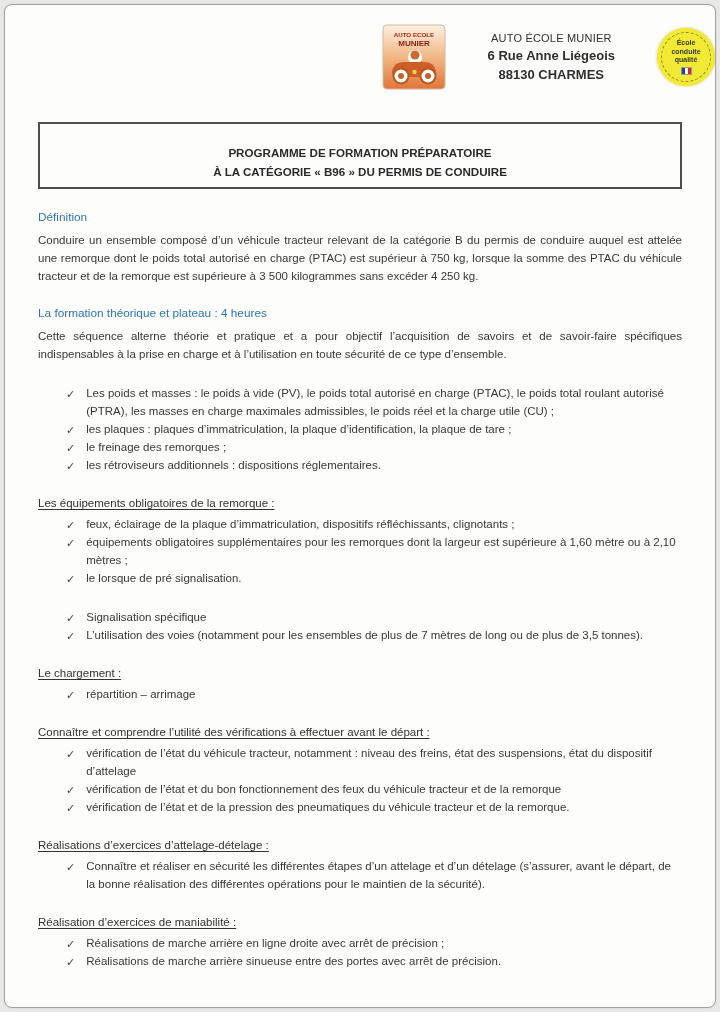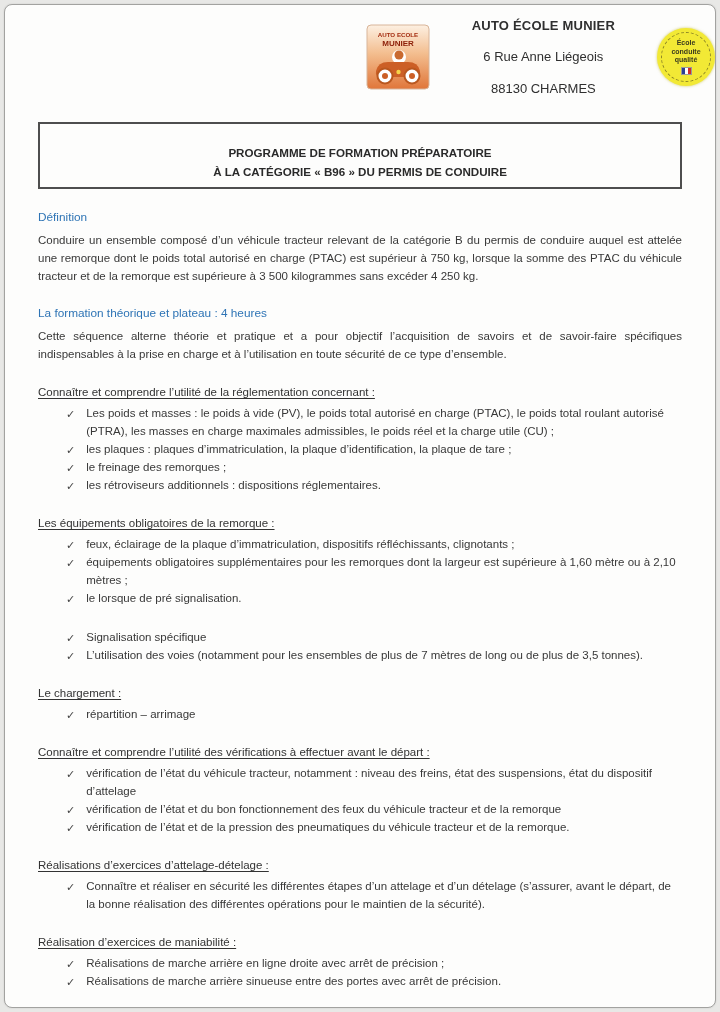--- a/index.html
+++ b/index.html
@@ -17,22 +17,22 @@
   }
   .content{padding:0 33px;color:#383838;}
 
   
   .hdr{
     display:flex;align-items:center;justify-content:flex-end;
     gap:42px;padding-top:16px;height:72px;
   }
   .logo{width:64px;height:66px;flex:0 0 auto;}
   .hdr-text{text-align:center;line-height:1.32;color:#2f2f2f;}
-  .hdr-name{font-weight:bold;font-size:13px;letter-spacing:.2px;}
-  .hdr-addr{font-size:13px;margin-top:14px;}
+  .hdr-name{font-weight:normal;font-size:11px;letter-spacing:.2px;}
+  .hdr-addr{font-size:13px;margin-top:2px;font-weight:bold;}
   .badge{
     width:58px;height:58px;border-radius:50%;flex:0 0 auto;
     background:#f2e935;position:relative;
     display:flex;flex-direction:column;align-items:center;justify-content:center;
     box-shadow:0 0 3px rgba(180,170,0,.6);
   }
   .badge::before{
     content:"";position:absolute;inset:4px;border-radius:50%;
     border:1px dashed #8a8426;
   }
@@ -112,21 +112,20 @@
       <div>PROGRAMME DE FORMATION PRÉPARATOIRE</div>
       <div>À LA CATÉGORIE « B96 » DU PERMIS DE CONDUIRE</div>
     </div>
 
     <main>
         <div class="h-blue">Définition</div>
         <p class="body">Conduire un ensemble composé d’un véhicule tracteur relevant de la catégorie B du permis de conduire auquel est attelée une remorque dont le poids total autorisé en charge (PTAC) est supérieur à 750 kg, lorsque la somme des PTAC du véhicule tracteur et de la remorque est supérieure à 3 500 kilogrammes sans excéder 4 250 kg.</p>
         <div class="h-blue">La formation théorique et plateau : 4 heures</div>
         <p class="body">Cette séquence alterne théorie et pratique et a pour objectif l’acquisition de savoirs et de savoir-faire spécifiques indispensables à la prise en charge et à l’utilisation en toute sécurité de ce type d’ensemble.</p>
         <section class="list-sec">
-          <div class="list-title">Connaître et comprendre l’utilité de la réglementation concernant :</div>
           <ul class="check-list">
             <li>
               <span class="chk">✓</span>
               <span class="li-text">Les poids et masses : le poids à vide (PV), le poids total autorisé en charge (PTAC), le poids total roulant autorisé (PTRA), les masses en charge maximales admissibles, le poids réel et la charge utile (CU) ;</span>
             </li>
             <li>
               <span class="chk">✓</span>
               <span class="li-text">les plaques : plaques d’immatriculation, la plaque d’identification, la plaque de tare ;</span>
             </li>
             <li>

